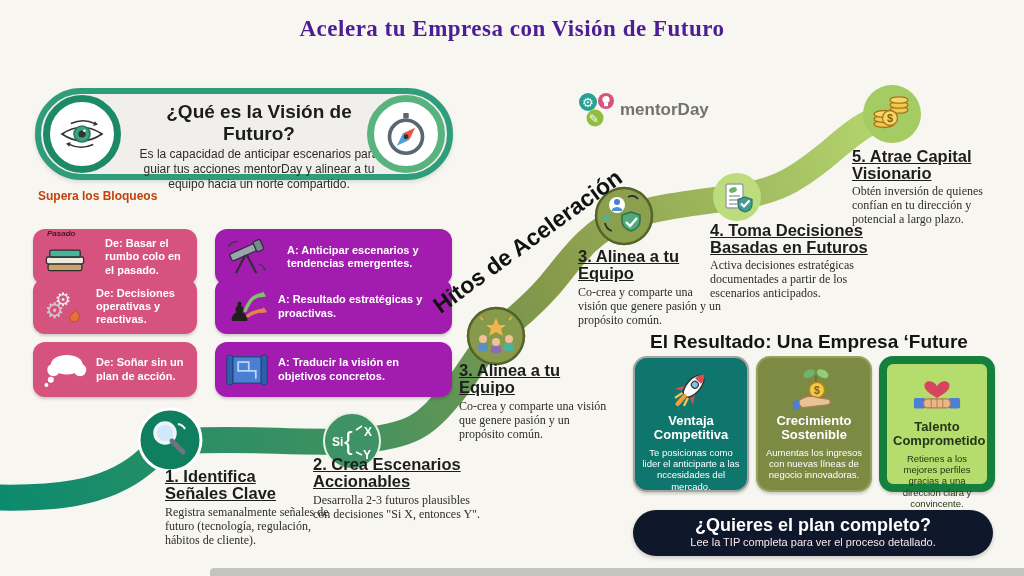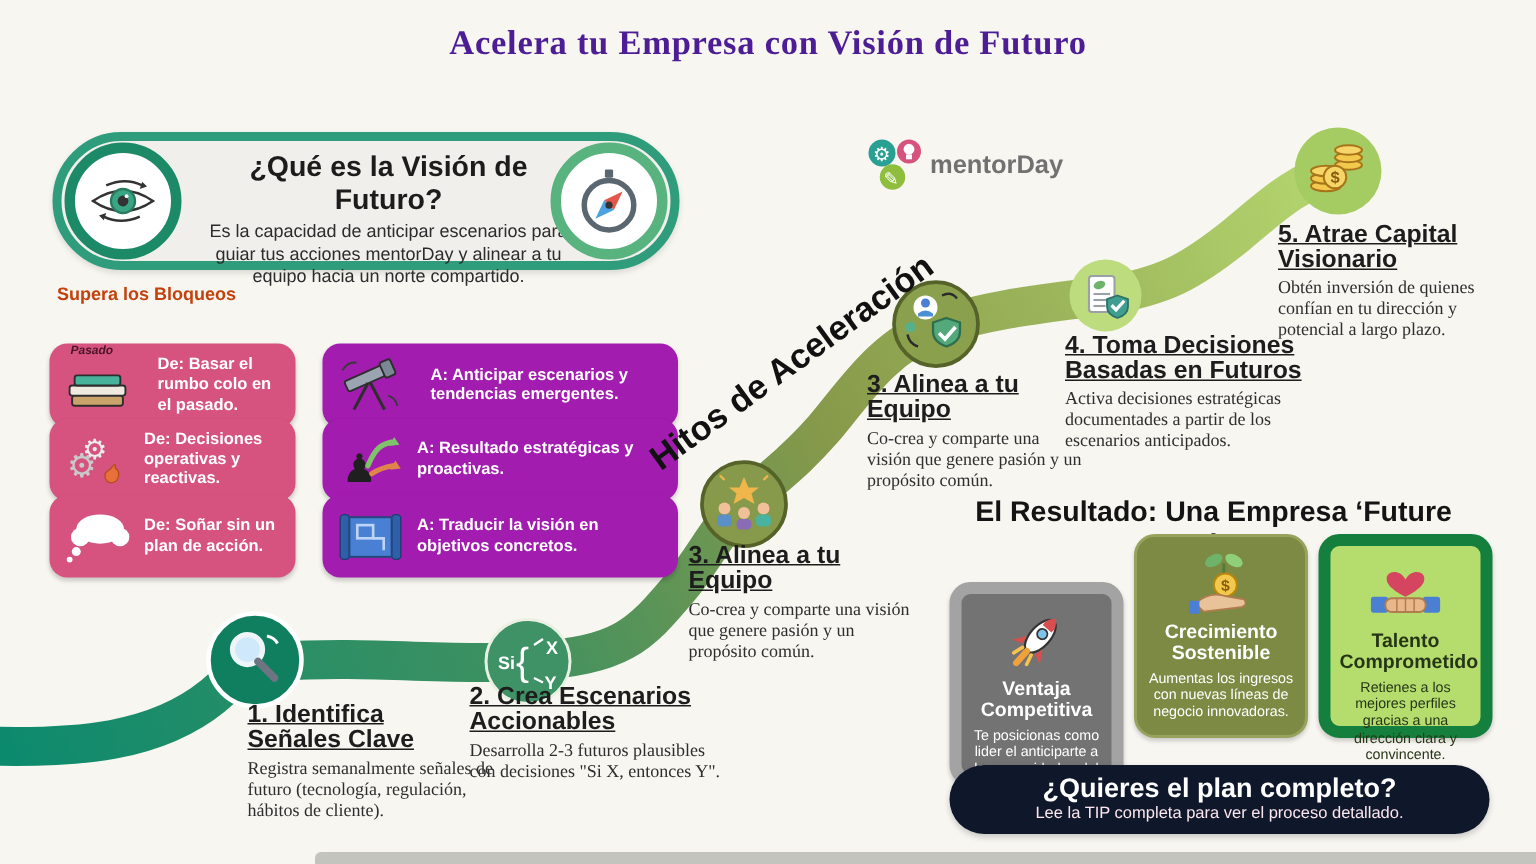--- a/index.html
+++ b/index.html
@@ -19,36 +19,36 @@
   .ring-r{right:2px;border:7px solid #58b37e;}
   .intro-text{position:absolute;left:92px;top:7px;width:252px;}
   .intro-h{font-size:19px;font-weight:800;color:#1c1c1c;}
   .intro-b{font-size:12px;line-height:1.25;color:#2c2c2c;margin-top:2px;}
   
   .blk-h{left:38px;top:189px;width:366px;font-size:12px;font-weight:800;color:#c2410c;z-index:3;}
   .bx{border-radius:12px;display:flex;align-items:center;gap:7px;padding:4px 8px;box-sizing:border-box;
     color:#fff;font-weight:700;font-size:11px;line-height:1.2;z-index:3;box-shadow:0 2px 3px rgba(0,0,0,.18);}
   .bx-de{background:#d6527f;left:33px;width:164px;}
   .bx-a{background:#a21caf;left:203px;width:237px;margin-left:12px;}
-  .r1{top:229px;height:56px;gap:16px;} .r2{top:279px;height:55px;} .r3{top:330px;height:55px;}
+  .r1{top:229px;height:56px;gap:16px;} .r2{top:279px;height:55px;} .r3{top:342px;height:55px;}
   .bx .ic{flex:0 0 48px;display:flex;align-items:center;justify-content:center;position:relative;}
   .pasado-lbl{position:absolute;top:-11px;left:6px;font-size:8px;font-style:italic;color:#4a1526;font-weight:700;}
   
   .ms-t{font-size:16.5px;font-weight:800;color:#1d1d1d;line-height:1.05;z-index:3;text-decoration:underline;}
   .ms-b{font-size:12px;color:#2d2d2d;line-height:1.18;z-index:3;font-family:Liberation Serif, serif;}
   .hitos{left:444px;top:292px;font-size:23px;font-weight:800;color:#111;
     transform:rotate(-36deg);transform-origin:left bottom;white-space:nowrap;z-index:3;}
   
   .logo{left:578px;top:92px;display:flex;align-items:center;gap:4px;z-index:3;}
   .logo-name{font-size:17px;font-weight:700;color:#717171;}
   
   .res-h{left:636px;top:331px;width:346px;text-align:center;font-size:19px;font-weight:800;color:#141414;z-index:3;}
   .res-box{top:356px;width:116px;height:136px;border-radius:14px;text-align:center;padding:8px 6px;
     box-sizing:border-box;z-index:3;box-shadow:0 2px 3px rgba(0,0,0,.18);}
-  .res-1{left:633px;background:#737373;border:8px solid #a3a3a3;color:#fff;margin-top:32px;}
+  .res-1{left:633px;background:#0f766e;border:2px solid #a3a3a3;color:#fff;}
   .res-2{left:756px;background:#7d8a44;border:2px solid #97a35c;color:#fff;}
   .res-3{left:879px;background:#b5dd6e;border:8px solid #15803d;color:#273517;}
   .res-title{font-size:13px;font-weight:800;line-height:1.1;margin-top:2px;}
   .res-body{font-size:9.5px;line-height:1.2;margin-top:4px;}
   
   .cta{left:633px;top:510px;width:360px;height:46px;background:#0f172a;border-radius:26px;
     text-align:center;padding-top:5px;box-sizing:border-box;z-index:3;box-shadow:0 2px 4px rgba(0,0,0,.2);}
   .cta-h{font-size:18px;font-weight:800;color:#fff;}
   .cta-s{font-size:11px;color:#fce6ef;}
   .bottom-strip{left:210px;right:0;bottom:0;height:8px;background:#9a9a94;opacity:.55;border-radius:4px 0 0 0;z-index:2;}

